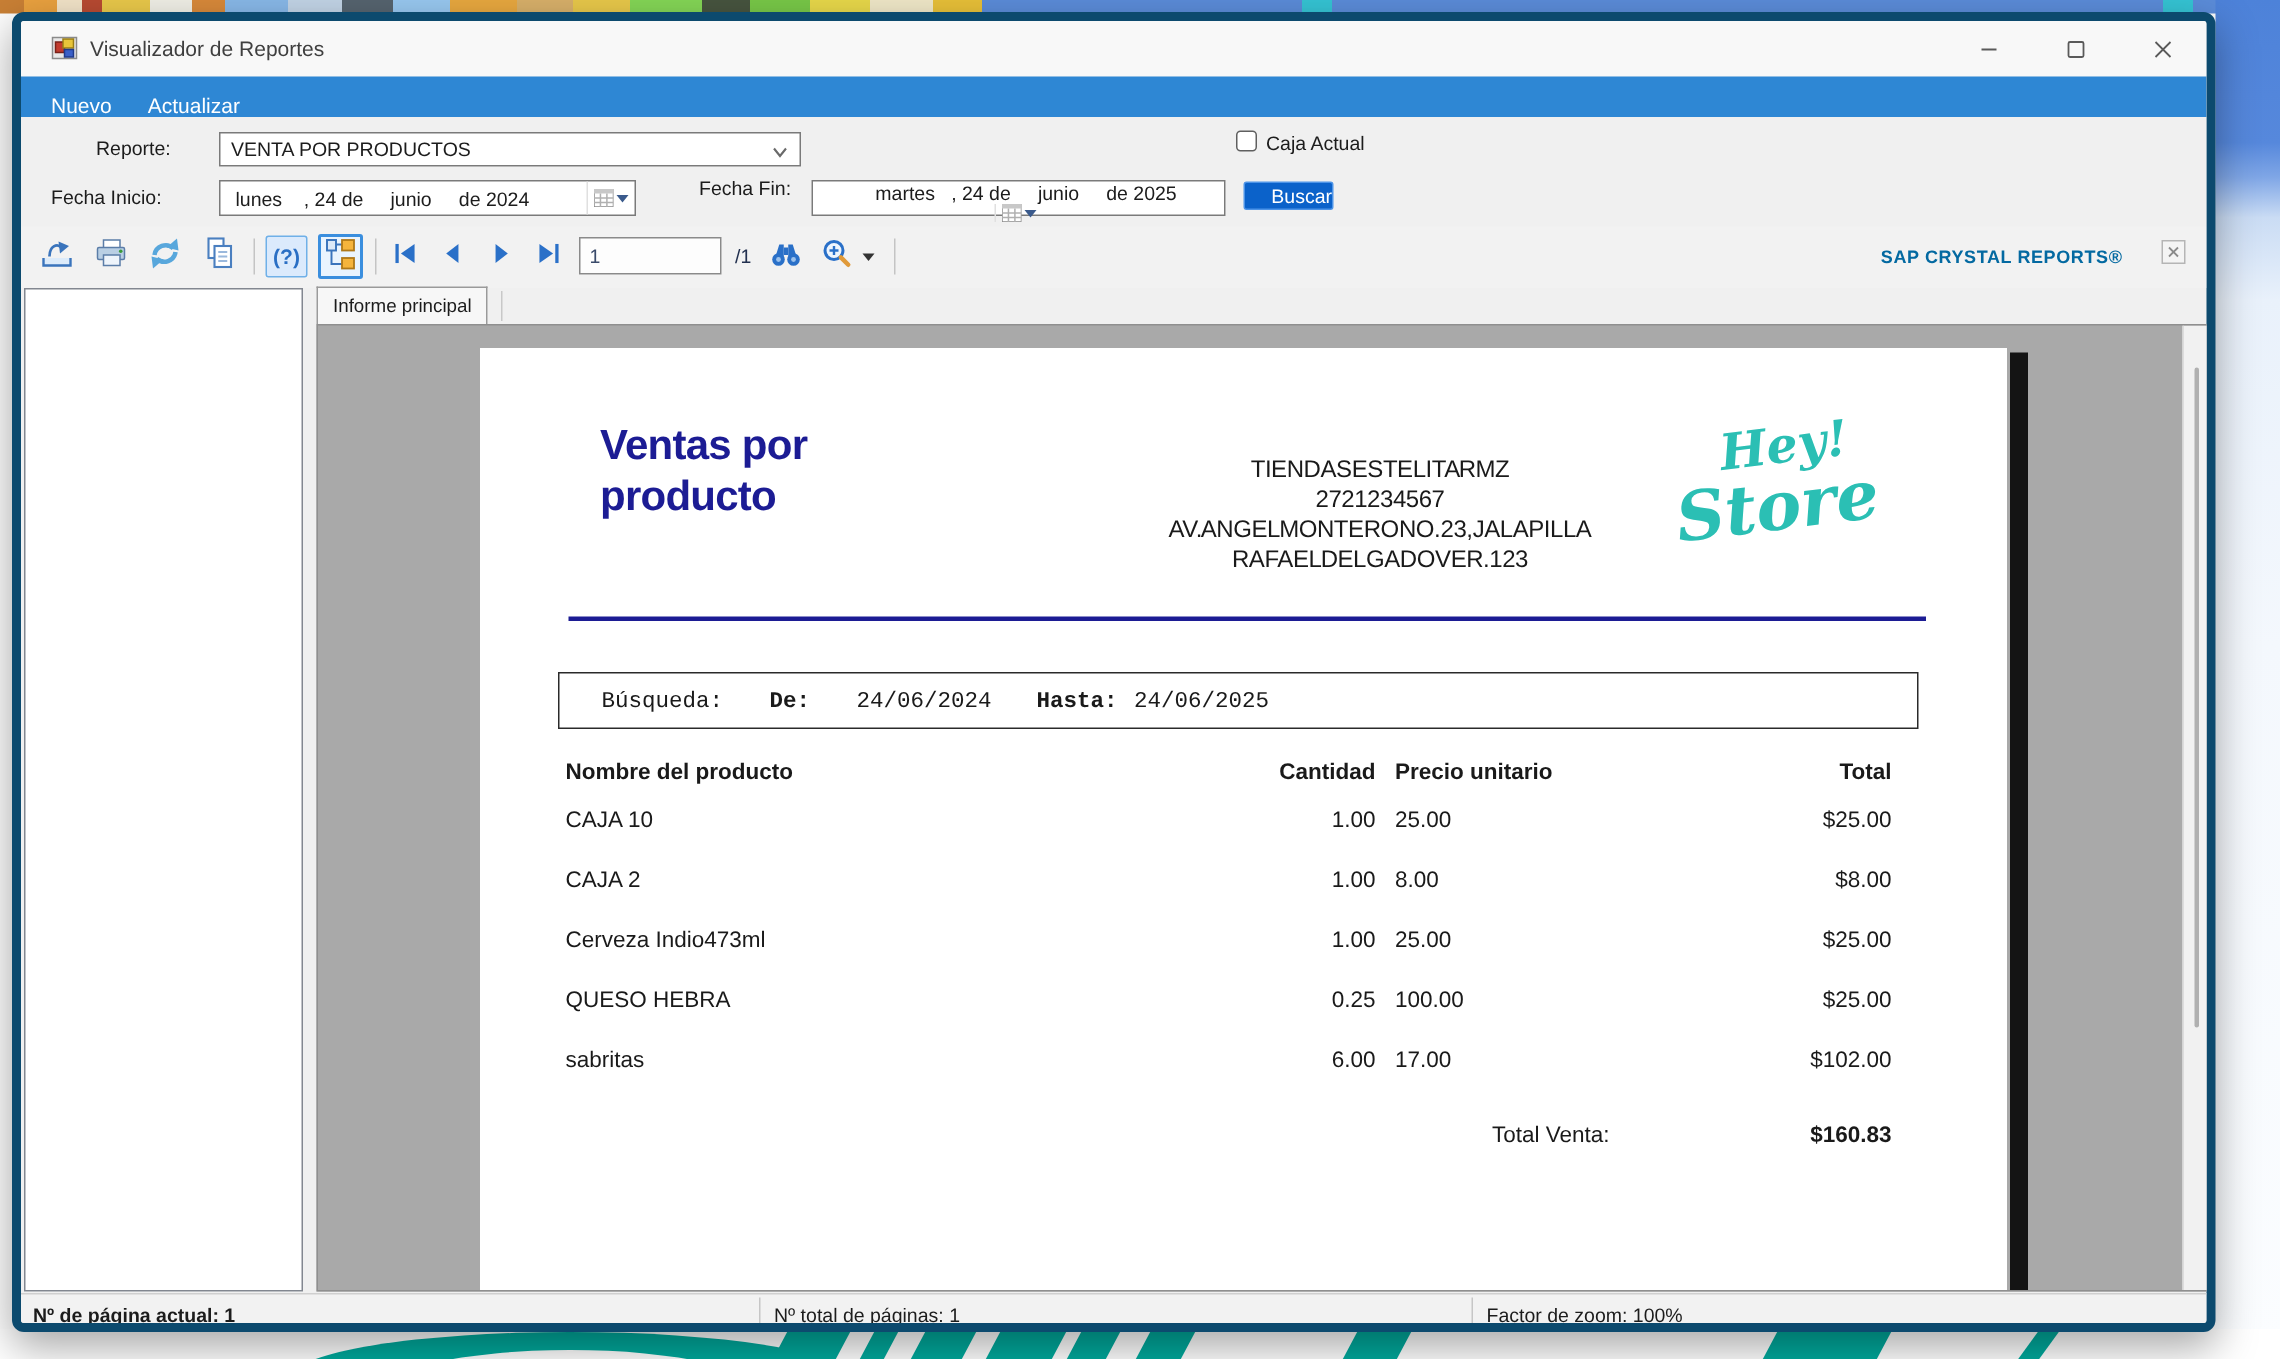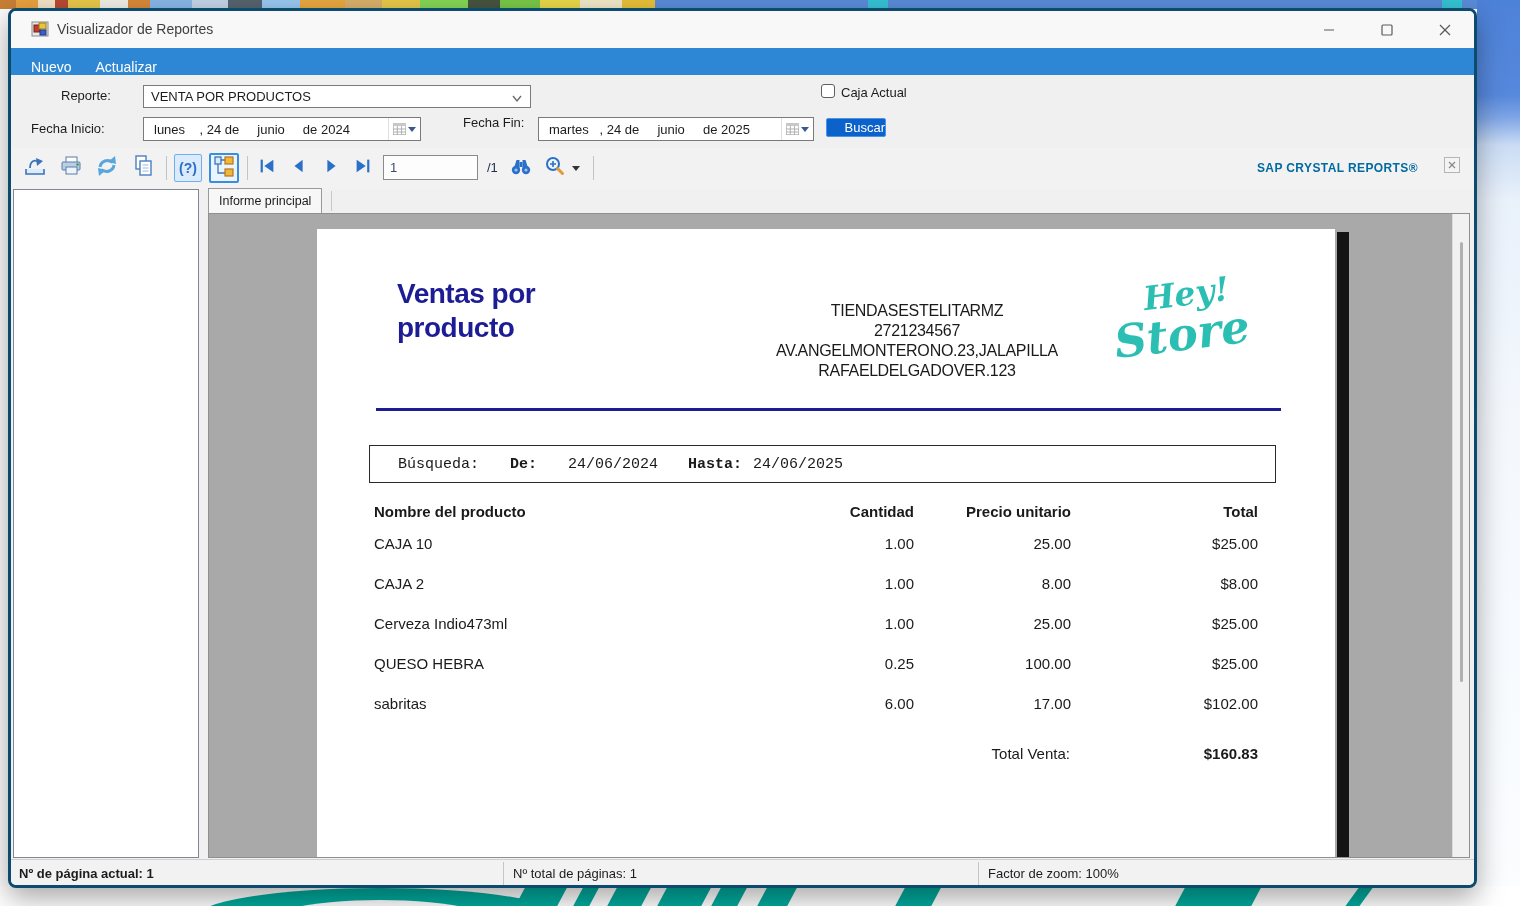--- a/index.html
+++ b/index.html
@@ -20,21 +20,21 @@
     background:linear-gradient(180deg,#4d82d9 0px,#5688dc 95px,#7fa6e6 118px,#cadcf4 145px,
       #e9f1fb 200px,#f4f8fd 430px,#fbfdff 100%);
   }
   .bottom-art { position:absolute; left:0; top:886px; width:1520px; height:20px; background:#fff; overflow:hidden; }
   .teal-bar { position:absolute; top:-4px; height:30px; background:#00a99c; transform:skewX(-28deg); }
   .teal-arc { position:absolute; left:195px; top:2px; width:370px; height:60px; background:#00a99c; border-radius:50% 50% 0 0; }
   .teal-arc-hole { position:absolute; left:250px; top:14px; width:260px; height:60px; background:#ffffff; border-radius:50%; }
 
   
   .win { position:absolute; left:8px; top:8px; width:1469px; height:880px; background:#f0f0f0;
-    border:3px solid #0c4a6e; border-radius:8px; box-shadow:0 10px 28px rgba(0,0,0,.35); overflow:hidden; }
+    border:6px solid #0c4a6e; border-radius:8px; box-shadow:0 10px 28px rgba(0,0,0,.35); overflow:hidden; }
   .titlebar { position:absolute; left:0; top:0; width:100%; height:37px; background:#f8f8f8; }
   .title-text { position:absolute; left:46px; top:10px; font-size:14px; color:#3f3f3f; }
   .app-icon { position:absolute; left:20px; top:9px; width:18px; height:18px; }
   .win-btns { position:absolute; right:0; top:0; height:37px; display:flex; }
   .win-btn { width:58px; height:37px; display:flex; align-items:center; justify-content:center; }
 
   .menubar { position:absolute; left:0; top:37px; width:100%; height:27px; background:#2e87d4; display:flex; align-items:center; }
   .menu-item { color:#ffffff; font-size:14px; padding:0 12px; height:15px; line-height:27px; }
   .menu-item:first-child { padding-left:20px; }
 
@@ -88,21 +88,21 @@
     font-family:"DejaVu Serif", serif; font-style:italic; font-weight:bold; transform:rotate(-7deg); }
   .logo-l1 { font-size:33px; margin-left:34px; line-height:32px; }
   .logo-l2 { font-size:45px; line-height:44px; margin-top:2px; }
   .rep-rule { position:absolute; left:59px; top:179px; width:905px; height:3px; background:#1c1c94; }
   .search-box { position:absolute; left:52px; top:216px; width:907px; height:38px; border:1px solid #2a2a2a;font-family:Liberation Mono, monospace; }
   .sb { position:absolute; top:10px; font-size:15px; color:#1a1a1a; }
   .bold { font-weight:bold; }
   .rep-row { position:absolute; left:0; width:100%; height:20px; font-size:15px; color:#1a1a1a; }
   .c-name { position:absolute; left:57px; }
   .c-qty { position:absolute; left:420px; width:177px; text-align:right; }
-  .c-price { position:absolute; left:577px; width:177px; text-align:right; }
+  .c-price { position:absolute; left:610px; width:177px; text-align:left; }
   .c-total { position:absolute; left:764px; width:177px; text-align:right; }
   .c-tlabel { position:absolute; left:560px; width:193px; text-align:right; }
 
   
   .statusbar { position:absolute; left:0; top:848px; width:100%; height:28px; background:#f2f2f2; border-top:1px solid #cfcfcf; }
   .st { position:absolute; top:6px; font-size:13px; color:#1c1c1c; }
   .st-sep { position:absolute; top:2px; width:1px; height:24px; background:#c6c6c6; }
 </style>
 </head>
 <body>
@@ -184,21 +184,21 @@
             <rect x="0" y="0" width="13" height="3" fill="#c8c8c8"></rect>
             <line x1="4.3" y1="3" x2="4.3" y2="12" stroke="#b0b0b0"></line>
             <line x1="8.6" y1="3" x2="8.6" y2="12" stroke="#b0b0b0"></line>
             <line x1="0" y1="6" x2="13" y2="6" stroke="#b0b0b0"></line>
             <line x1="0" y1="9" x2="13" y2="9" stroke="#b0b0b0"></line>
           </svg>
         <span class="caret-down"></span>
       </span>
     </div>
     <span class="lbl" style="left:452px;top:40px;">Fecha Fin:</span>
-    <div class="datepicker" style="left:527px;width:276px;">
+    <div class="datepicker" style="left:527px;width:276px;flex-direction:column;">
       <span class="dp-text">martes   , 24 de     junio     de 2025</span>
       <span class="dp-btn">
         <svg width="13" height="12" viewBox="0 0 13 12">
             <rect x="0" y="0" width="13" height="12" fill="#fff" stroke="#8a8a8a"></rect>
             <rect x="0" y="0" width="13" height="3" fill="#c8c8c8"></rect>
             <line x1="4.3" y1="3" x2="4.3" y2="12" stroke="#b0b0b0"></line>
             <line x1="8.6" y1="3" x2="8.6" y2="12" stroke="#b0b0b0"></line>
             <line x1="0" y1="6" x2="13" y2="6" stroke="#b0b0b0"></line>
             <line x1="0" y1="9" x2="13" y2="9" stroke="#b0b0b0"></line>
           </svg>

